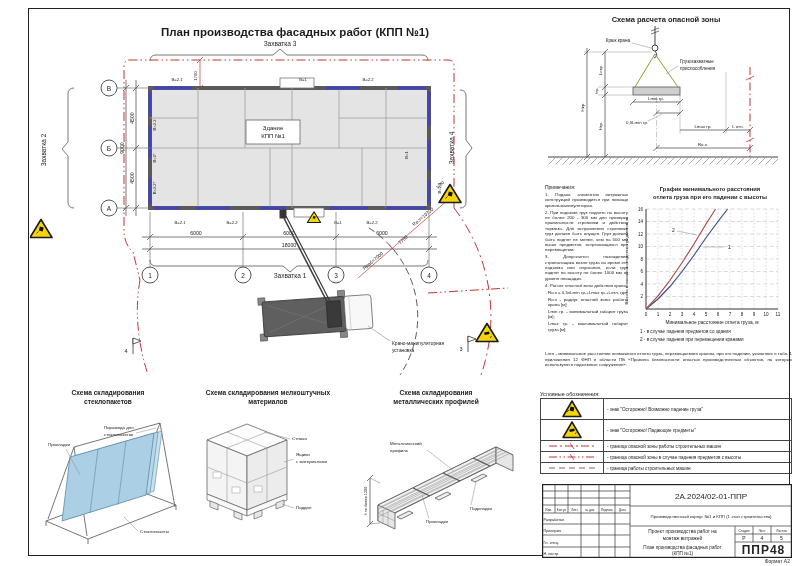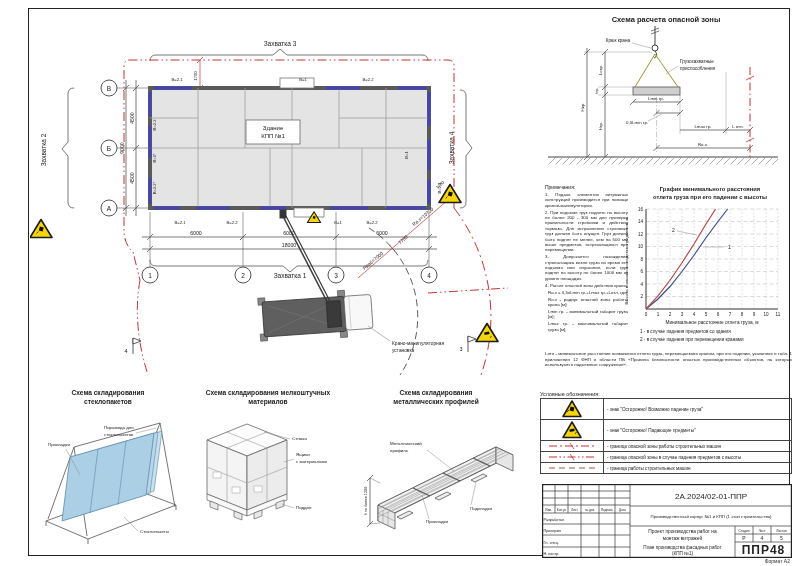--- a/index.html
+++ b/index.html
@@ -21,20 +21,21 @@
   .licon{width:62px;border-right:1px solid #444;display:flex;align-items:center;justify-content:center;}
   .ltext{flex:1;font-size:4.6px;padding:2px 3px;display:flex;align-items:center;color:#222;}
   .format{left:733px;top:558px;width:57px;text-align:right;font-size:5px;color:#333;}
 </style>
 </head>
 <body>
 
 <div class="sheet">
   <div class="frame"></div>
 
+  <div class="abs plan-title">План производства фасадных работ (КПП №1)</div>
 
   <svg class="abs" style="left:30px;top:30px;" width="515" height="345" viewBox="0 0 515 345">
 
     <g stroke="#555" stroke-width="0.8" fill="none">
       <path d="M120,31 Q120,25 126,25 L243,25 L250,19 L257,25 L392,25 Q398,25 398,31"></path>
       <path d="M120,230 Q120,236 126,236 L253,236 L260,242 L267,236 L392,236 Q398,236 398,230"></path>
       <path d="M44,58 Q38,58 38,64 L38,112 L32,119 L38,126 L38,172 Q38,178 44,178"></path>
       <path d="M430,60 Q436,60 436,66 L436,110 L442,118 L436,126 L436,172 Q436,178 430,178"></path>
     </g>
     <text x="250" y="16" font-size="6.5" text-anchor="middle">Захватка 3</text>

